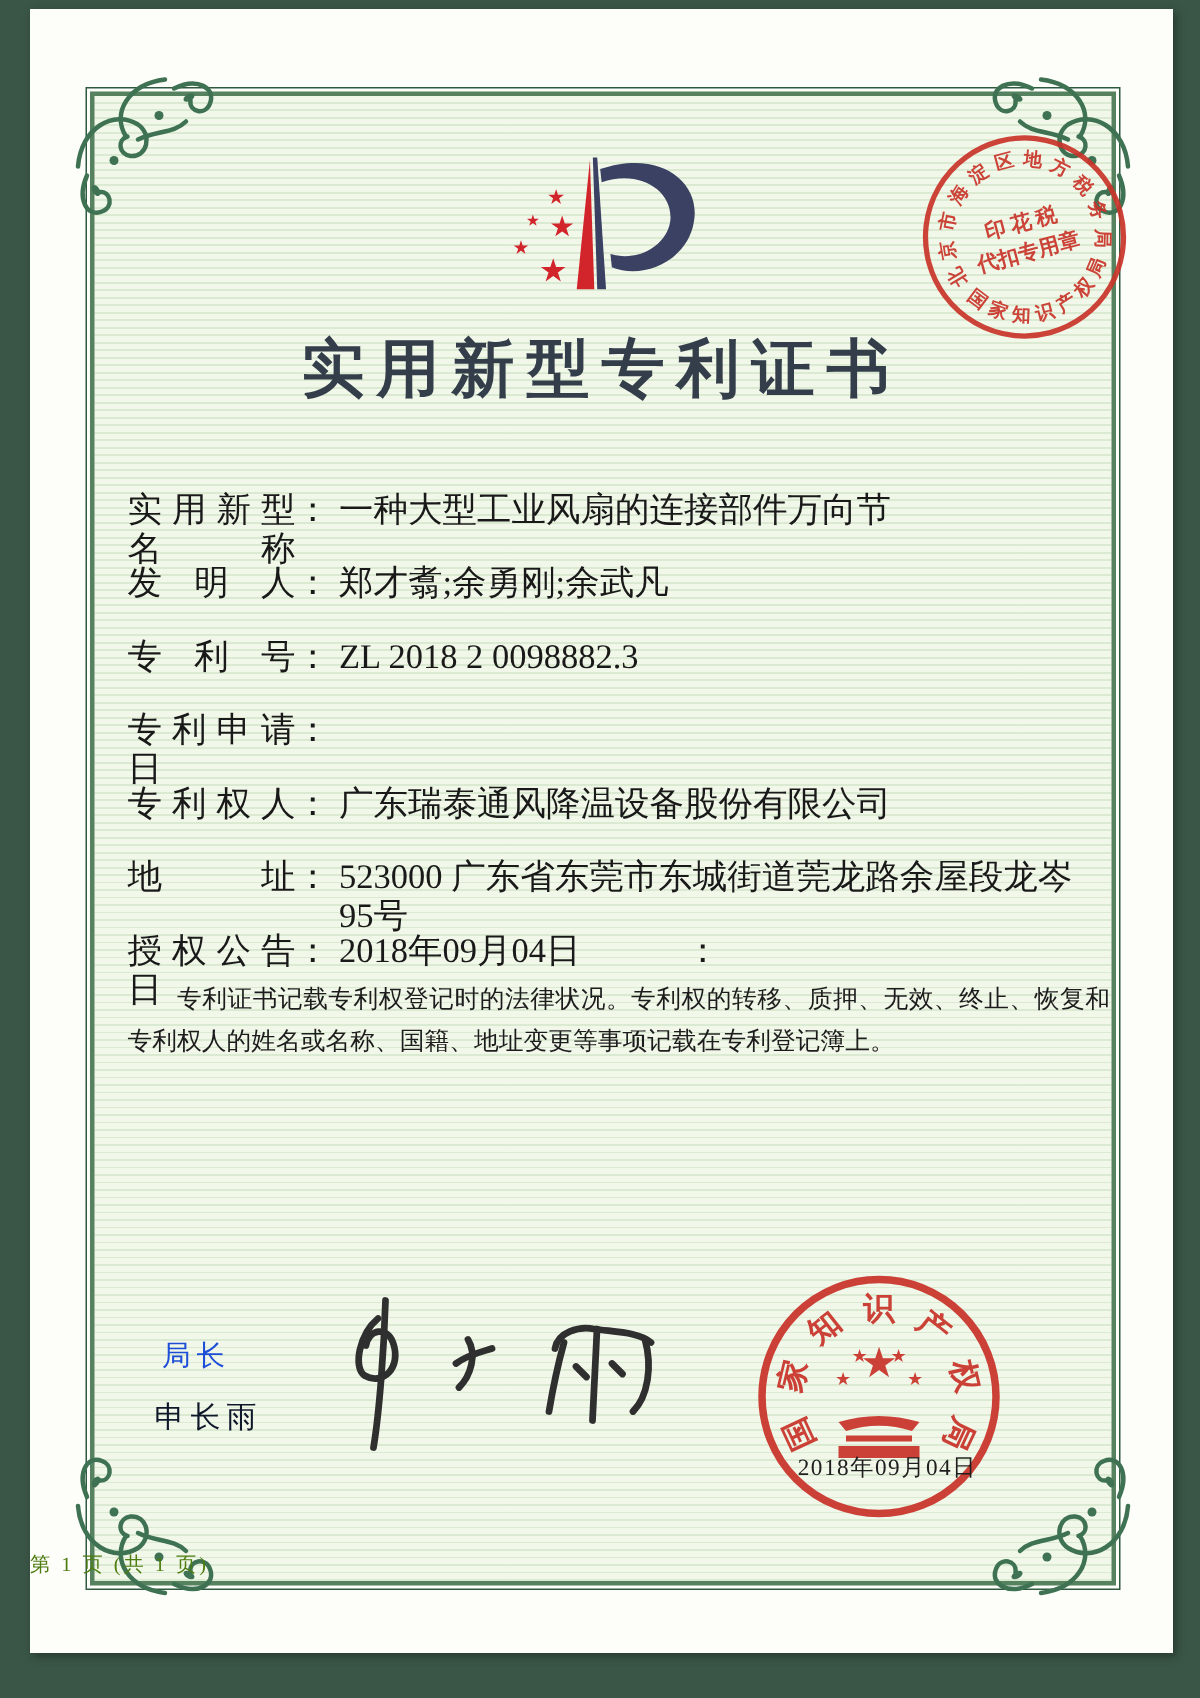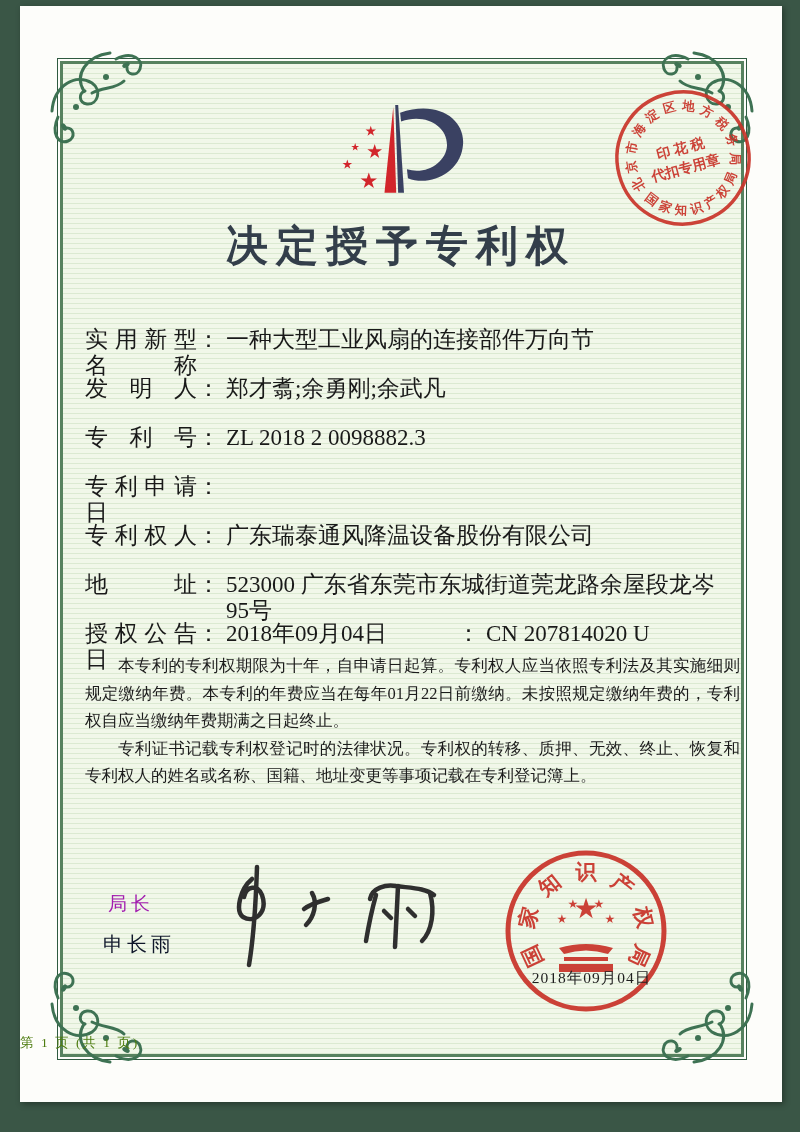--- a/index.html
+++ b/index.html
@@ -60,21 +60,21 @@
   .grant-right{flex:1;display:flex;}
 
   .paragraphs{
     position:absolute;left:65px;top:646px;width:655px;z-index:4;
     font-size:16.5px;line-height:27.5px;color:#1c1c1c;
     text-align:justify;
   }
   .paragraphs p{margin:0;text-indent:2em;}
 
   .signer-title{position:absolute;left:88px;top:885px;font-size:19px;
-    letter-spacing:4px;color:#a21caf;z-index:4;}
+    letter-spacing:4px;color:#1d4ed8;z-index:4;}
   .signer-name{position:absolute;left:83px;top:925px;font-size:20px;
     letter-spacing:4px;color:#0f172a;z-index:4;}
   .signature{position:absolute;left:180px;top:853px;width:265px;height:118px;z-index:5;}
 
   .seal-top{position:absolute;left:588px;top:77px;width:150px;height:150px;
     z-index:6;transform:rotate(-15deg);opacity:.92;}
   .seal-bottom{position:absolute;left:481px;top:840px;width:170px;height:170px;
     z-index:5;opacity:.93;}
   .seal-date{position:absolute;left:474px;top:962px;width:195px;z-index:7;
     text-align:center;font-size:15.5px;letter-spacing:1px;color:#1e1e1e;}
@@ -172,21 +172,21 @@
       <g fill="#d2252b" font-weight="bold" text-anchor="middle">
         <text x="50" y="34" font-size="12">★</text>
         <text x="54" y="56" font-size="17">★</text>
         <text x="34" y="49" font-size="9">★</text>
         <text x="26" y="68" font-size="11">★</text>
         <text x="48" y="87" font-size="19">★</text>
       </g>
     </svg>
   </div>
 
-  <div class="title">决定授予专利权</div>
+  <div class="title">实用新型专利证书</div>
 
   <div class="seal-top">
     <svg viewBox="0 0 150 150">
       <circle cx="75" cy="75" r="66" fill="none" stroke="#c9342a" stroke-width="3.5"></circle>
       <g>
           <text transform="translate(25.014391811207418 89.33314250248395) rotate(-106)" text-anchor="middle" dominant-baseline="central" font-size="12.5" fill="#c9342a" font-weight="bold">北</text>
           <text transform="translate(23.21401127196954 70.28710582971544) rotate(-84.8)" text-anchor="middle" dominant-baseline="central" font-size="12.5" fill="#c9342a" font-weight="bold">京</text>
           <text transform="translate(28.42298846755054 51.87897068238375) rotate(-63.599999999999994)" text-anchor="middle" dominant-baseline="central" font-size="12.5" fill="#c9342a" font-weight="bold">市</text>
           <text transform="translate(39.936275845646385 36.60032228745404) rotate(-42.400000000000006)" text-anchor="middle" dominant-baseline="central" font-size="12.5" fill="#c9342a" font-weight="bold">海</text>
           <text transform="translate(56.195522355731214 26.519162336793364) rotate(-21.19999999999999)" text-anchor="middle" dominant-baseline="central" font-size="12.5" fill="#c9342a" font-weight="bold">淀</text>
@@ -242,27 +242,25 @@
       <span class="field-value">523000 广东省东莞市东城街道莞龙路余屋段龙岑95号</span>
     </div>
     <div class="grant-row">
       <div class="grant-left">
         <span class="field-label">授权公告日</span>
           <span class="field-sep">：</span>
         <span>2018年09月04日</span>
       </div>
       <div class="grant-right">
           <span class="field-sep">：</span>
-        <span>CN 207814020 U</span>
       </div>
     </div>
   </div>
 
   <div class="paragraphs">
-    <p>本专利的专利权期限为十年，自申请日起算。专利权人应当依照专利法及其实施细则规定缴纳年费。本专利的年费应当在每年01月22日前缴纳。未按照规定缴纳年费的，专利权自应当缴纳年费期满之日起终止。</p>
     <p>专利证书记载专利权登记时的法律状况。专利权的转移、质押、无效、终止、恢复和专利权人的姓名或名称、国籍、地址变更等事项记载在专利登记簿上。</p>
   </div>
 
   <div class="signer-title">局长</div>
   <div class="signer-name">申长雨</div>
 
   <div class="signature">
     <svg viewBox="0 0 265 118">
       <g fill="none" stroke="#2f2f2f" stroke-width="4.5" stroke-linecap="round">
         <path d="M52,20 C40,30 35,52 43,58 C55,65 68,53 62,36 C58,25 46,27 44,38"></path>

